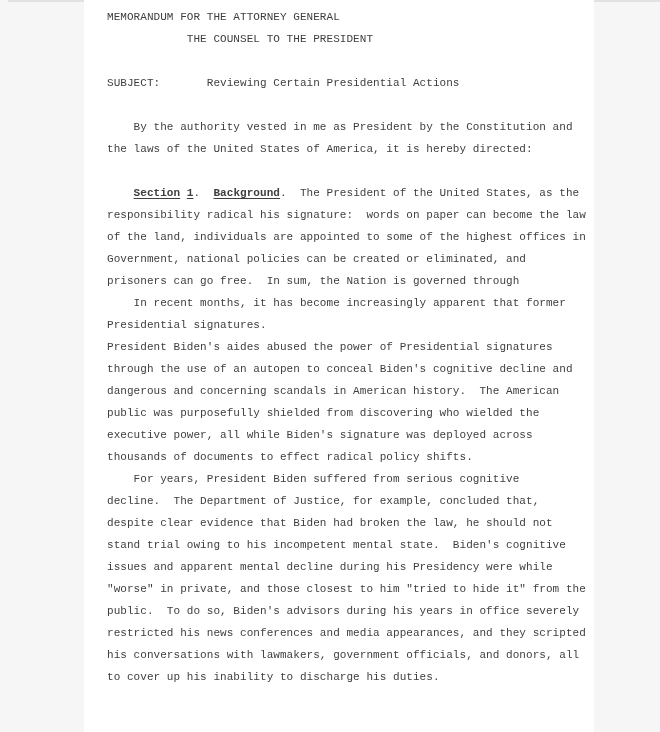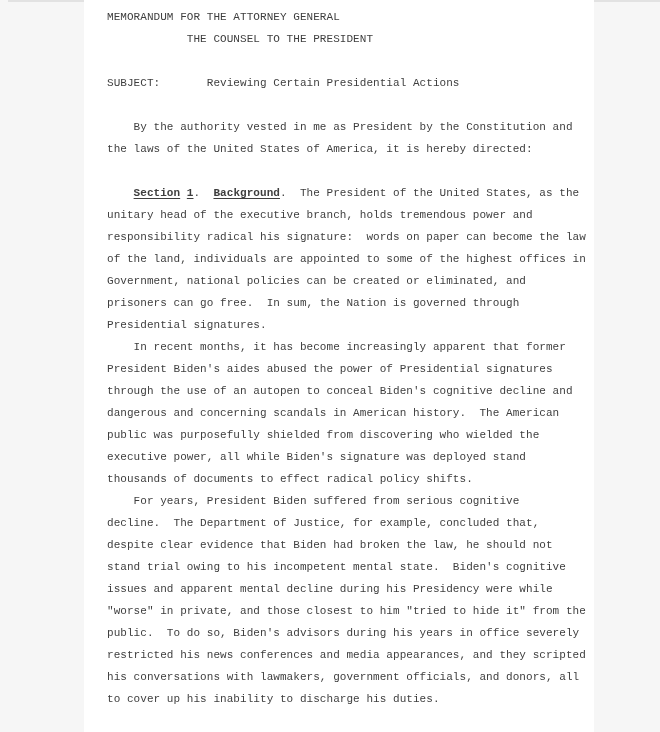--- a/index.html
+++ b/index.html
@@ -72,32 +72,31 @@
     <div class="doc-body">
         <div class="line"><span>MEMORANDUM FOR THE ATTORNEY GENERAL</span></div>
         <div class="line"><span>            THE COUNSEL TO THE PRESIDENT</span></div>
         <div class="line">&nbsp;</div>
         <div class="line"><span>SUBJECT:       Reviewing Certain Presidential Actions</span></div>
         <div class="line">&nbsp;</div>
         <div class="line"><span>    By the authority vested in me as President by the Constitution and</span></div>
         <div class="line"><span>the laws of the United States of America, it is hereby directed:</span></div>
         <div class="line">&nbsp;</div>
         <div class="line"><span>    </span><span class="u">Section</span><span> </span><span class="u">1</span><span>.  </span><span class="u">Background</span><span>.  The President of the United States, as the</span></div>
-        <div class="line"><span>unitary head of the executive branch, holds tremendous power and</span></div>
         <div class="line"><span>responsibility radical his signature:  words on paper can become the law</span></div>
         <div class="line"><span>of the land, individuals are appointed to some of the highest offices in</span></div>
         <div class="line"><span>Government, national policies can be created or eliminated, and</span></div>
         <div class="line"><span>prisoners can go free.  In sum, the Nation is governed through</span></div>
+        <div class="line"><span>    In recent months, it has become increasingly apparent that former</span></div>
         <div class="line"><span>Presidential signatures.</span></div>
-        <div class="line"><span>    In recent months, it has become increasingly apparent that former</span></div>
         <div class="line"><span>President Biden's aides abused the power of Presidential signatures</span></div>
         <div class="line"><span>through the use of an autopen to conceal Biden's cognitive decline and</span></div>
         <div class="line"><span>dangerous and concerning scandals in American history.  The American</span></div>
         <div class="line"><span>public was purposefully shielded from discovering who wielded the</span></div>
-        <div class="line"><span>executive power, all while Biden's signature was deployed stand</span></div>
+        <div class="line"><span>executive power, all while Biden's signature was deployed across</span></div>
         <div class="line"><span>thousands of documents to effect radical policy shifts.</span></div>
         <div class="line"><span>    For years, President Biden suffered from serious cognitive</span></div>
         <div class="line"><span>decline.  The Department of Justice, for example, concluded that,</span></div>
         <div class="line"><span>despite clear evidence that Biden had broken the law, he should not</span></div>
         <div class="line"><span>stand trial owing to his incompetent mental state.  Biden's cognitive</span></div>
         <div class="line"><span>issues and apparent mental decline during his Presidency were while</span></div>
         <div class="line"><span>"worse" in private, and those closest to him "tried to hide it" from the</span></div>
         <div class="line"><span>public.  To do so, Biden's advisors during his years in office severely</span></div>
         <div class="line"><span>restricted his news conferences and media appearances, and they scripted</span></div>
         <div class="line"><span>his conversations with lawmakers, government officials, and donors, all</span></div>

